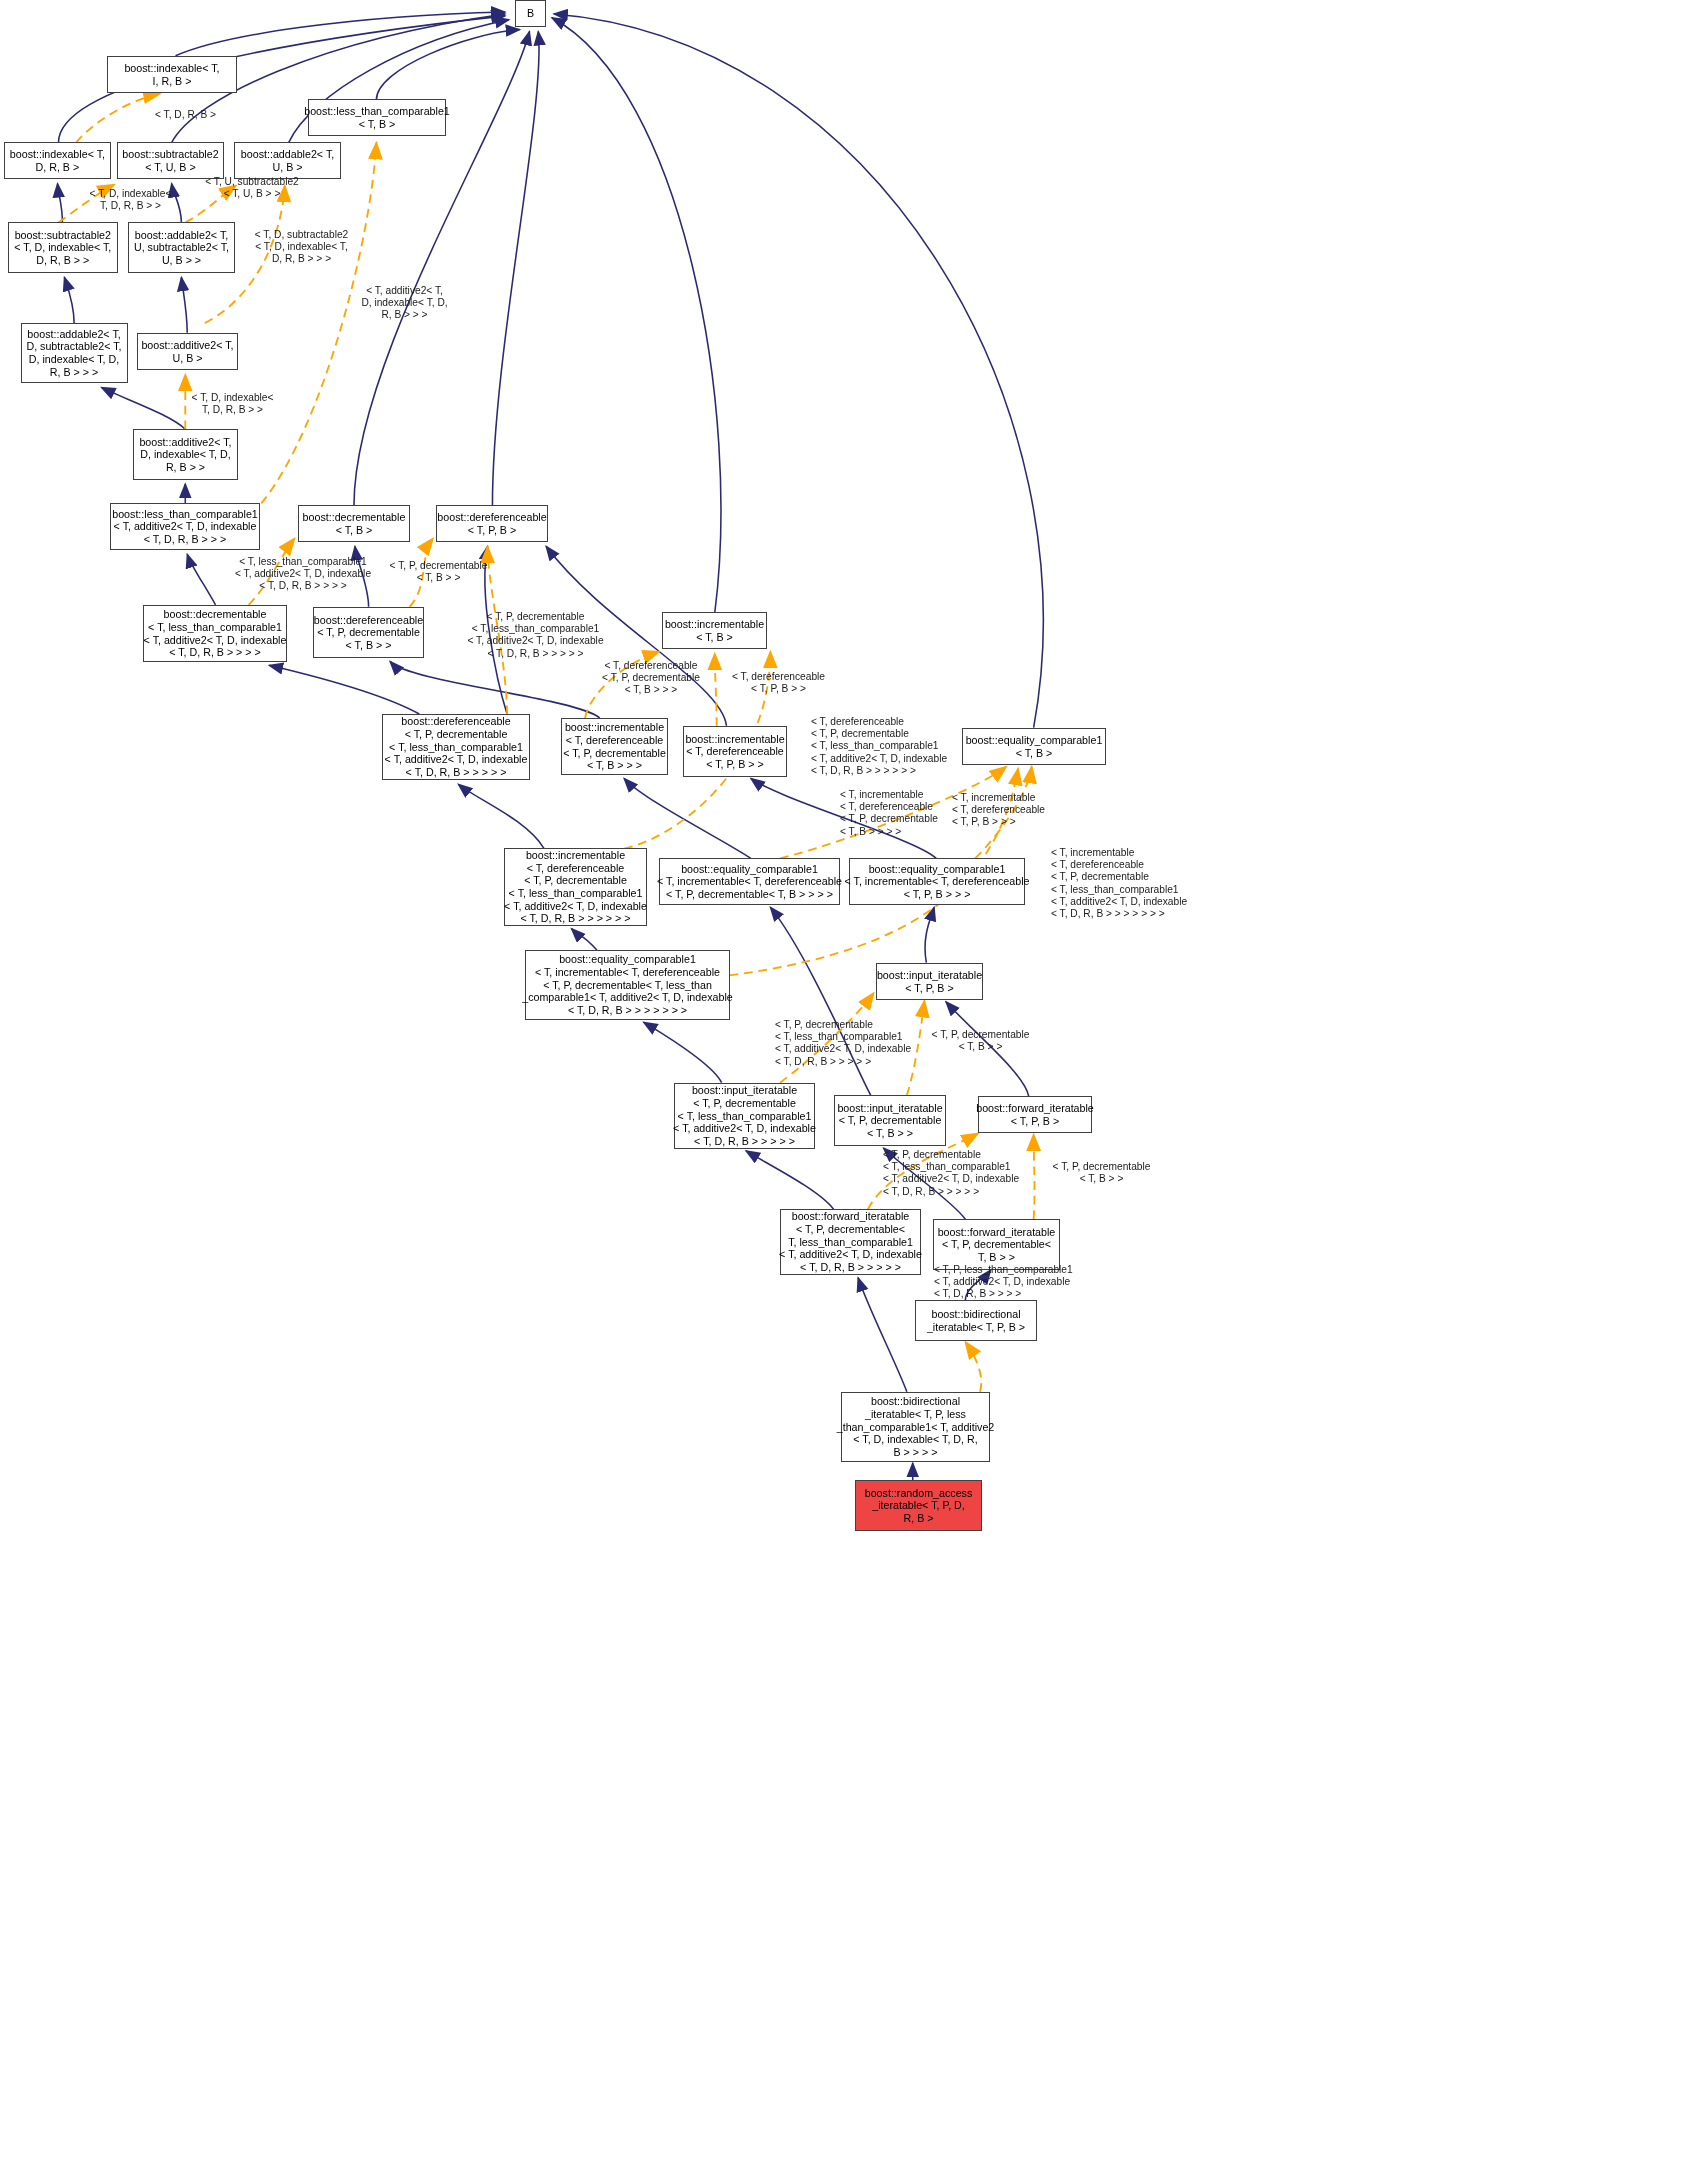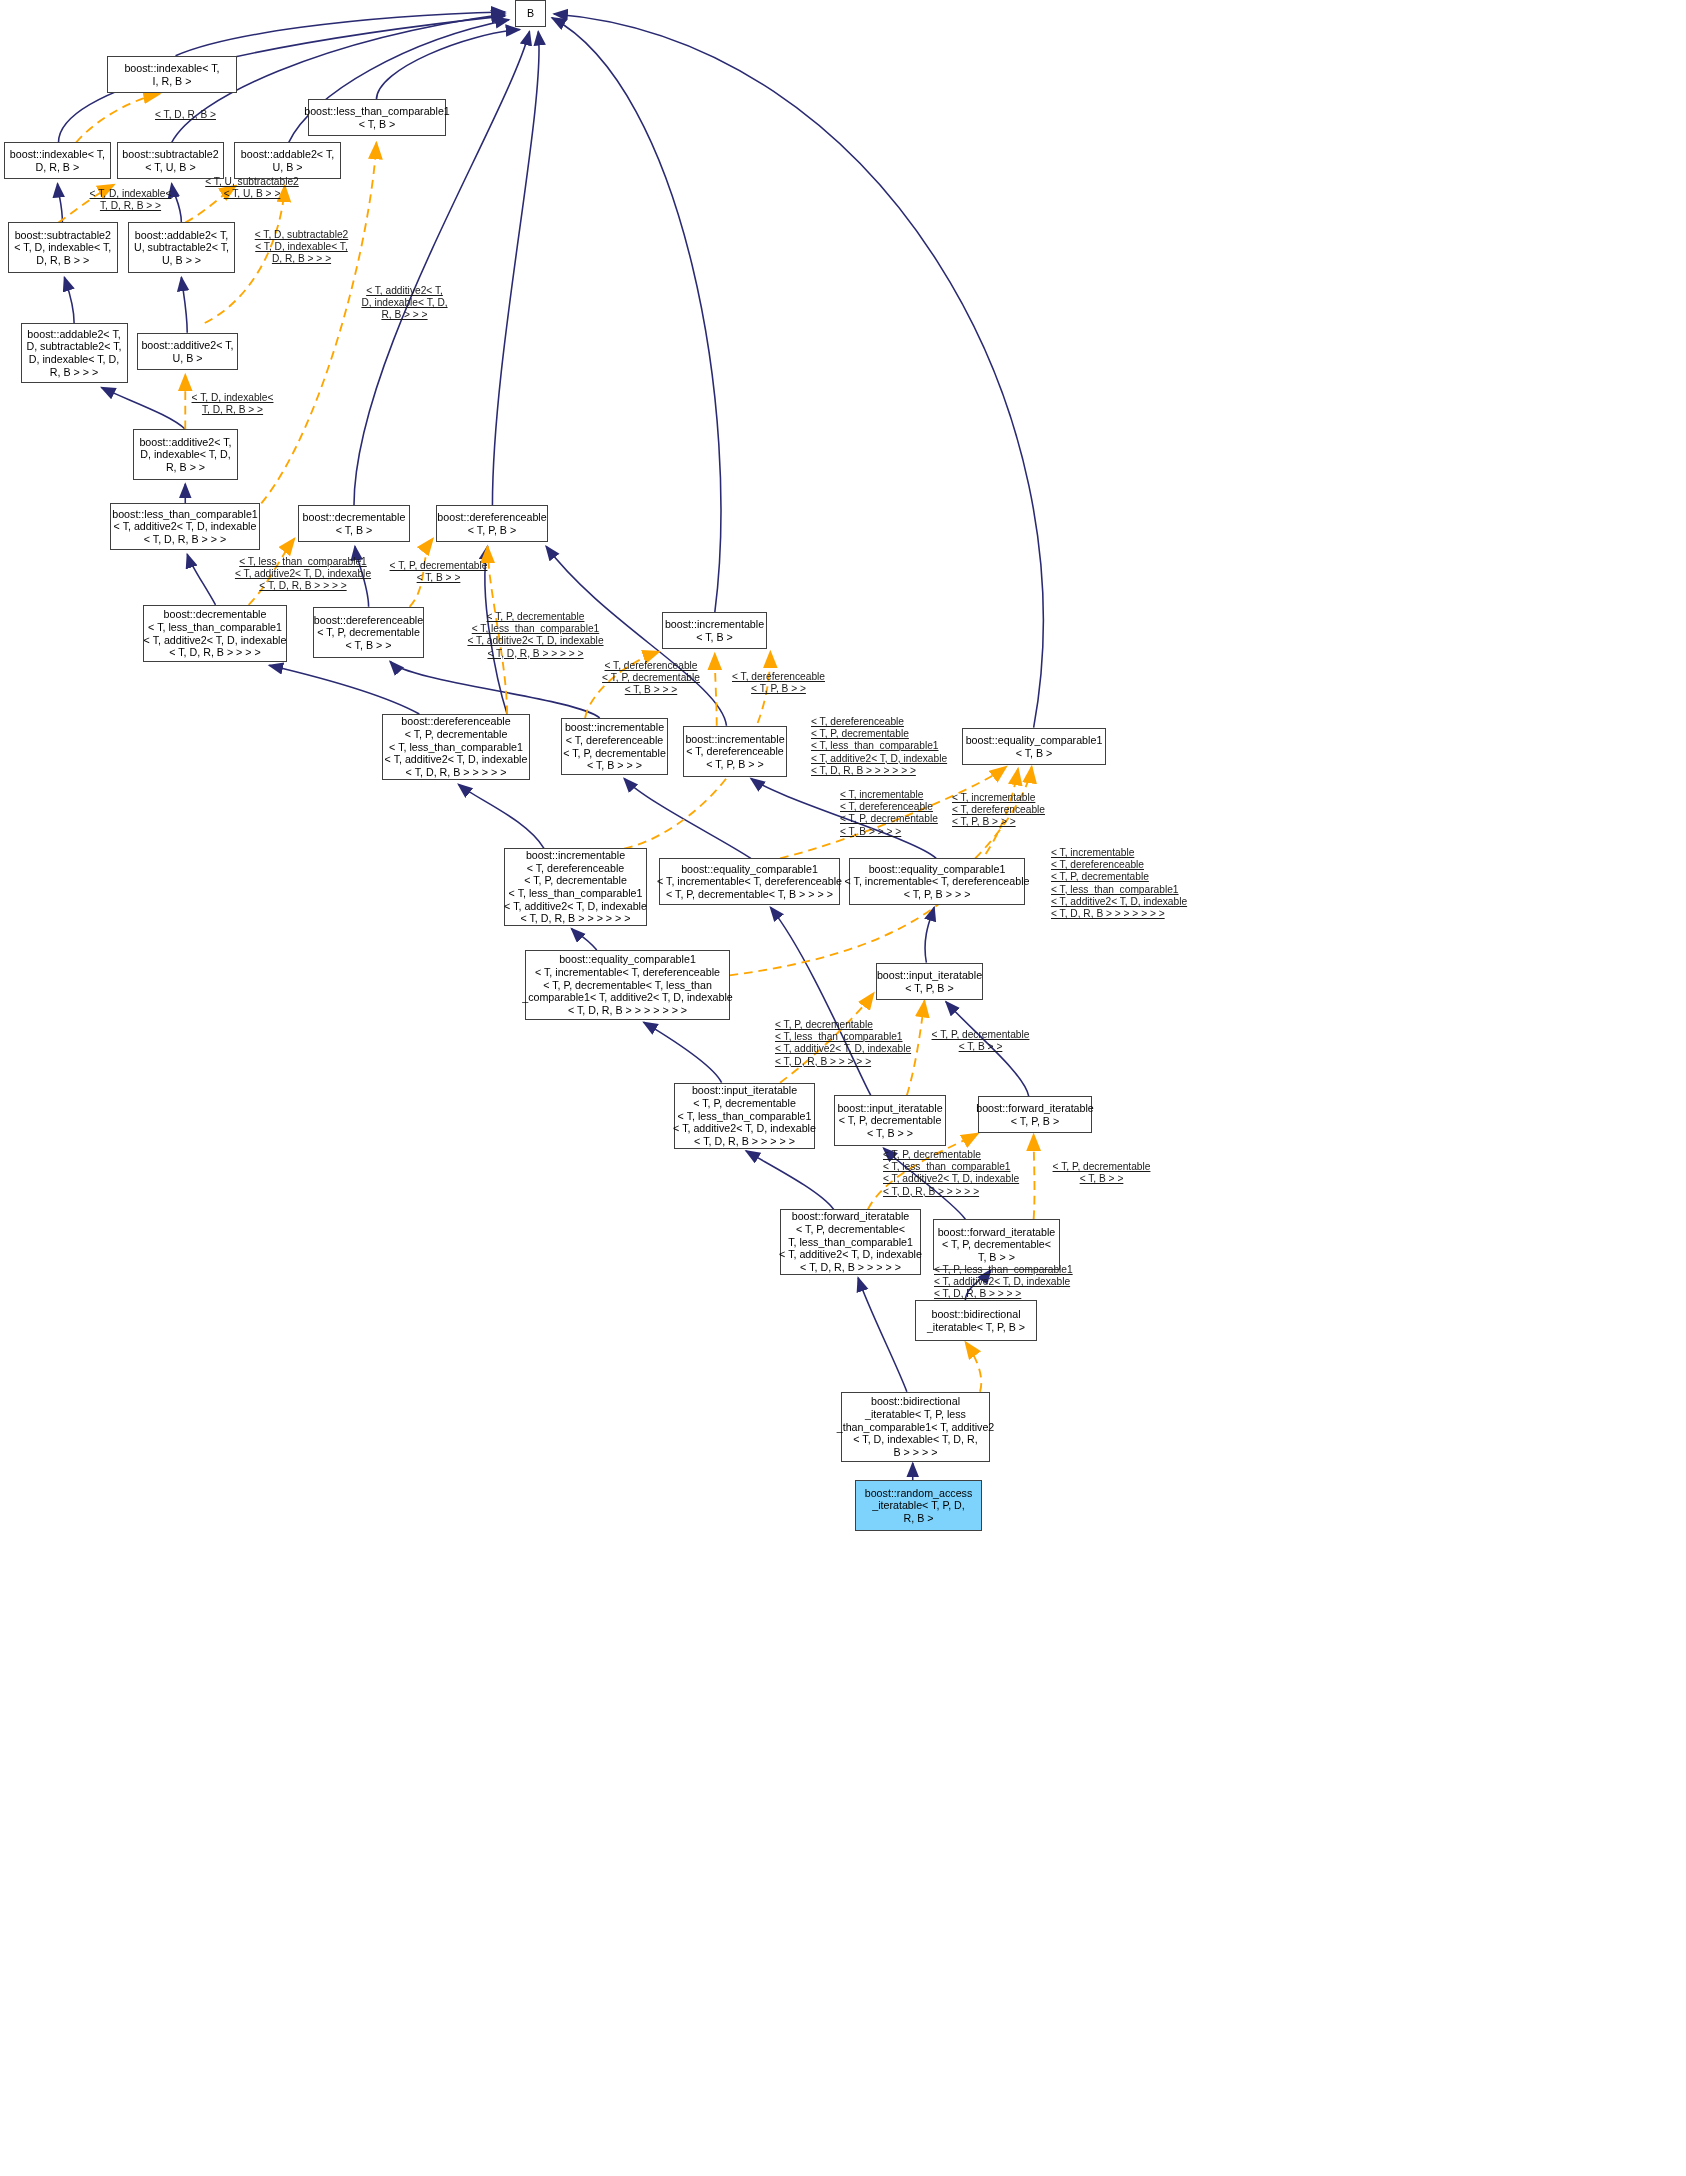--- a/index.html
+++ b/index.html
@@ -2,23 +2,23 @@
 <html><head>
 <meta charset="utf-8">
 <style>
   html,body{margin:0;padding:0;background:#ffffff;}
   #canvas{position:relative;width:1686px;height:2177px;background:#ffffff;
           font-family:"Liberation Sans","DejaVu Sans",sans-serif;}
   .node{position:absolute;box-sizing:border-box;border:1px solid #404040;
         background:#ffffff;display:flex;align-items:center;justify-content:center;
         text-align:center;color:#000000;font-size:10.7px;line-height:1.18;
         padding:2px 2.9px;white-space:pre;}
-  .node.hl{background:#7dd3fc;border-color:#404040;}
+  .node.hl{background:#ef4444;border-color:#404040;}
   .edgelabel{position:absolute;color:#1a1a1a;font-size:10.2px;line-height:1.2;
-             white-space:pre;text-align:center;text-decoration:underline;}
+             white-space:pre;text-align:center;}
   .edgelabel.l{text-align:left;}
   svg.wires{position:absolute;left:0;top:0;width:1686px;height:2177px;
             pointer-events:none;overflow:visible;}
   .inh{fill:none;stroke:#2a2a72;stroke-width:1.6;}
   .tmpl{fill:none;stroke:#ffa500;stroke-width:1.9;stroke-dasharray:9 6;}
 </style>
 </head>
 <body>
 
 <div id="canvas">

